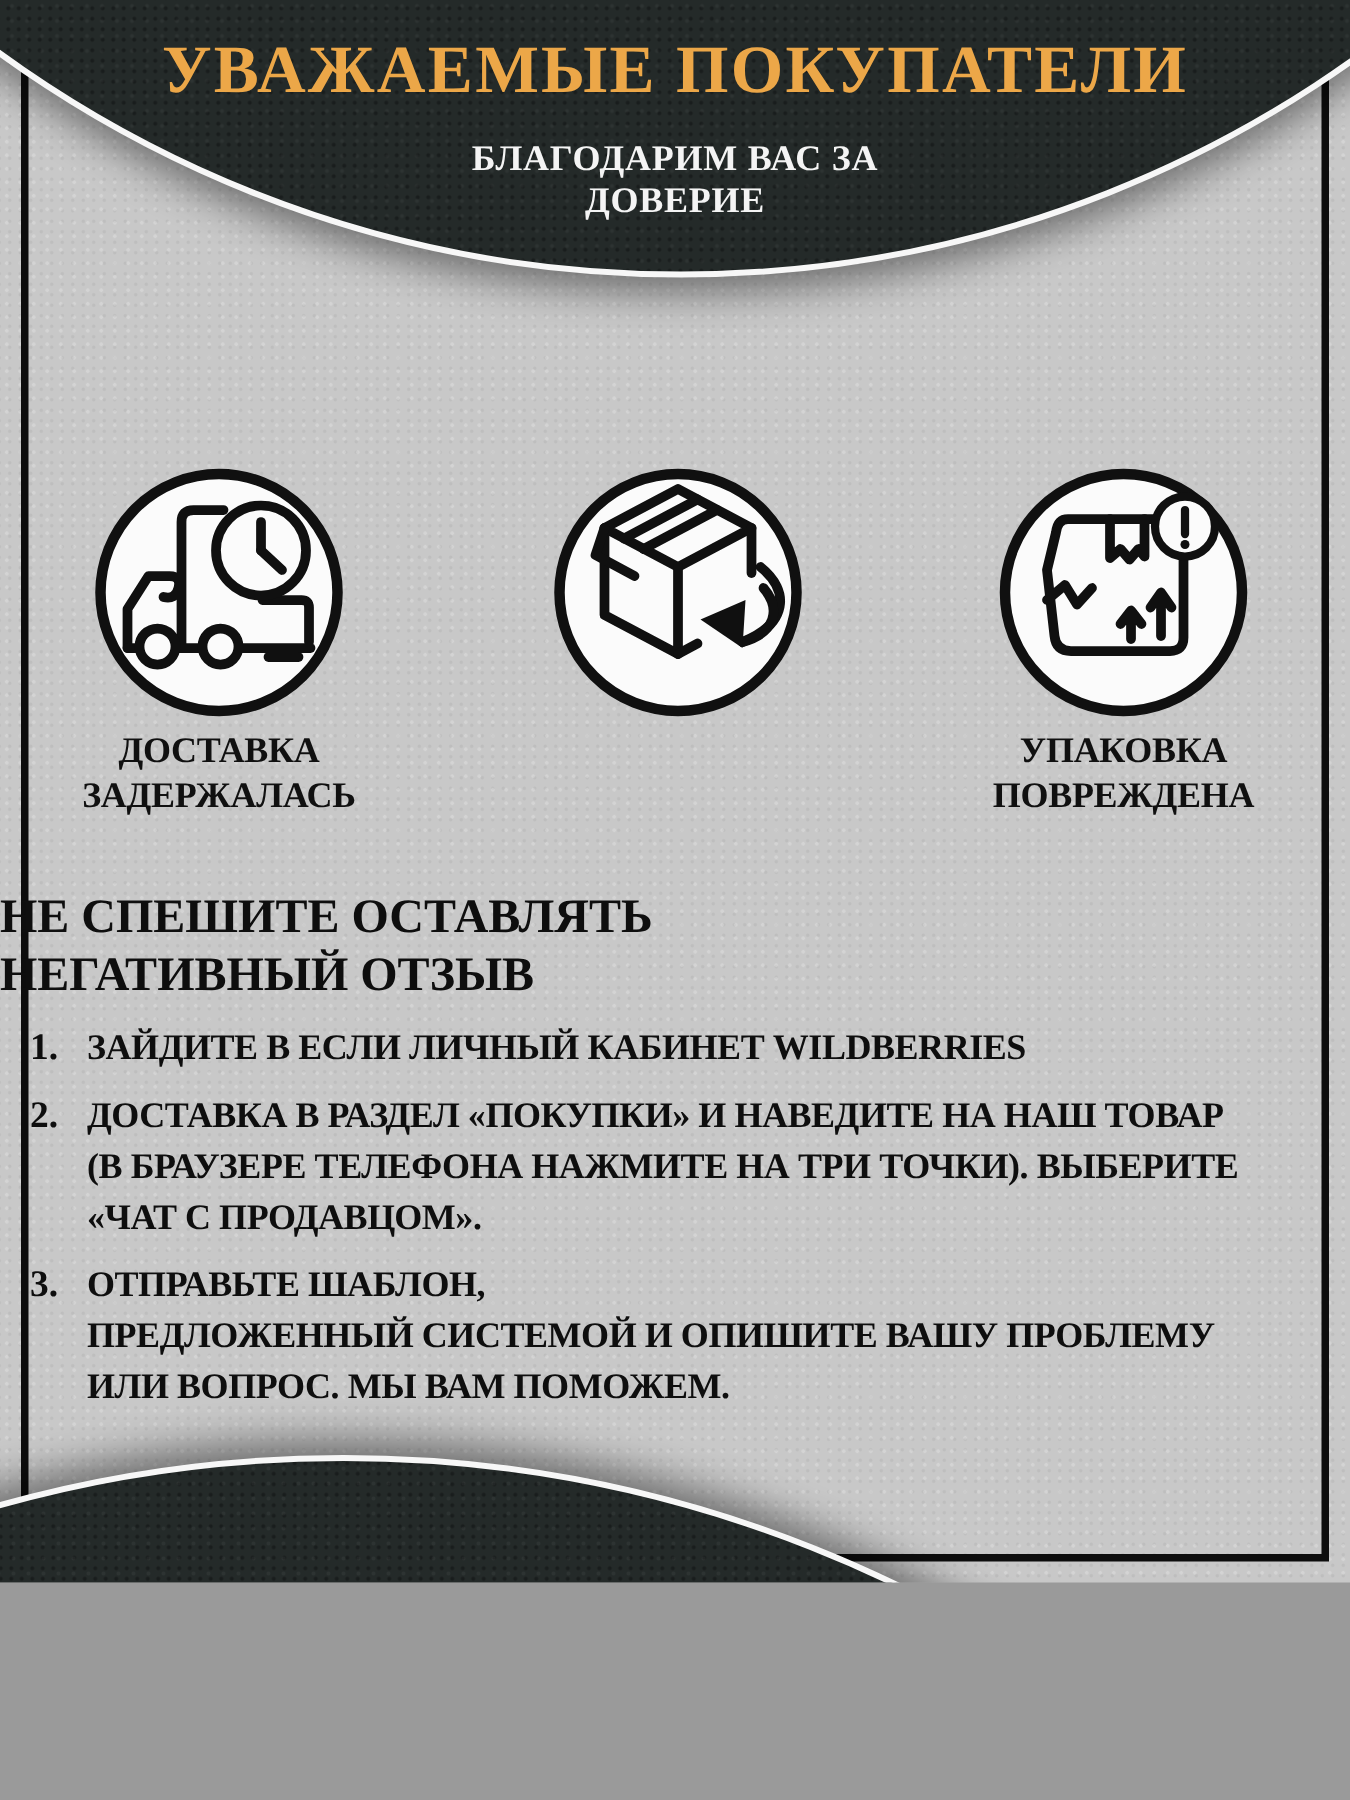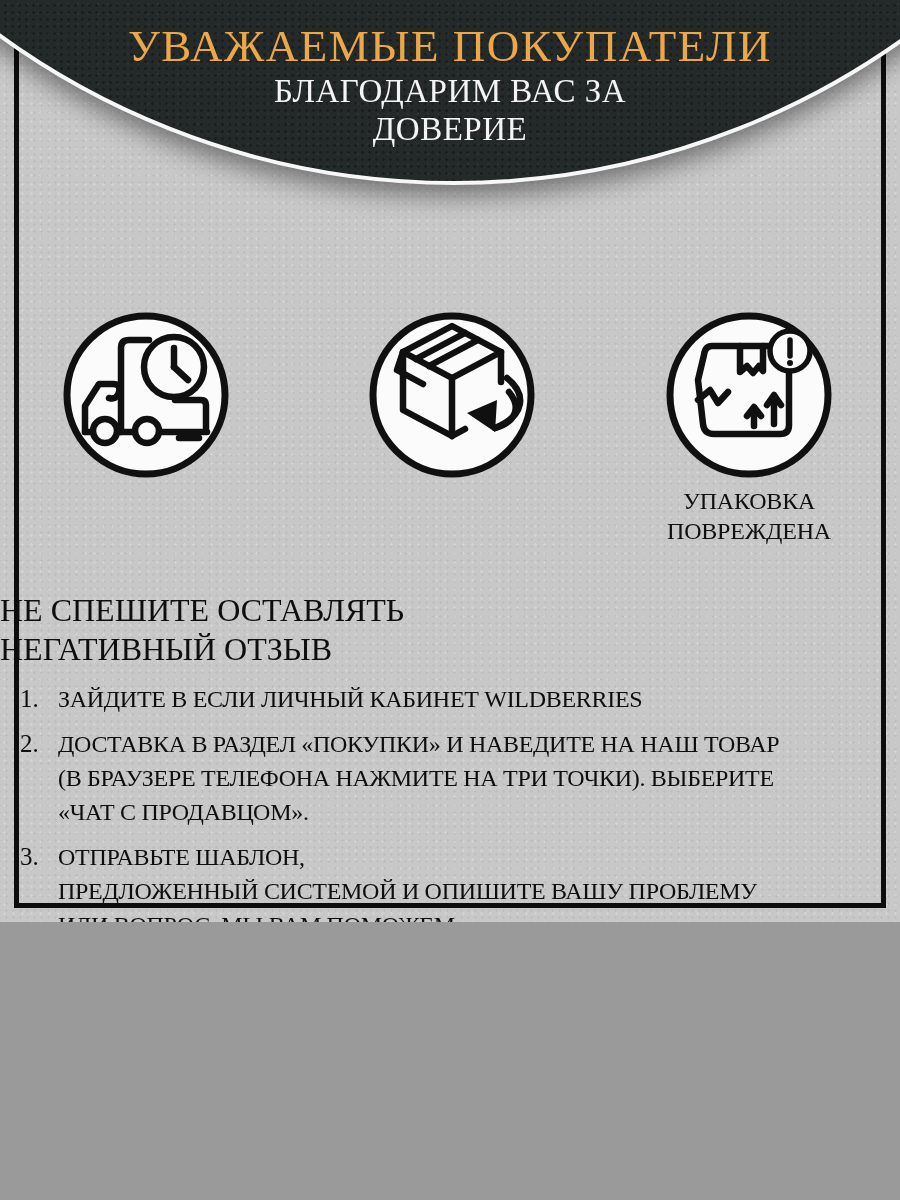--- a/index.html
+++ b/index.html
@@ -1,19 +1,19 @@
 <!DOCTYPE html>
 <html><head>
 <meta charset="utf-8">
 <style>
   html,body{margin:0;padding:0;}
   body{width:900px;height:1200px;overflow:hidden;background:#9a9a9a;}
   .page{
-    position:relative;width:900px;height:922px;overflow:hidden;
-    font-family:"Liberation Serif","DejaVu Serif",serif;font-weight:400;
+    position:relative;width:900px;height:1055px;overflow:hidden;
+    font-family:"Liberation Serif","DejaVu Serif",serif;font-weight:700;
     background-color:#c8c8c8;
     background-image:
       radial-gradient(rgba(255,255,255,0.22) 1px, transparent 1.4px),
       radial-gradient(rgba(0,0,0,0.05) 1px, transparent 1.4px);
     background-size:9px 9px,7px 7px;
     background-position:0 0,3px 4px;
   }
   .frame{
     position:absolute;left:14px;right:14px;top:15px;bottom:14px;
     border:5px solid #0d0d0d;z-index:1;
@@ -38,21 +38,21 @@
     box-shadow:0 -10px 26px rgba(0,0,0,0.45);
     z-index:2;
   }
   .header{
     position:absolute;top:22px;left:0;right:0;text-align:center;z-index:5;
   }
   .header-title{
     font-size:45px;letter-spacing:1.5px;color:#eca748;line-height:1.1;
   }
   .header-subtitle{
-    margin-top:0;font-size:33px;letter-spacing:0.5px;color:#f4f4f4;
+    margin-top:20px;font-size:24px;letter-spacing:0.5px;color:#f4f4f4;
     line-height:1.18;white-space:pre-line;
   }
   .intro{
     position:absolute;top:194px;left:20px;right:20px;text-align:center;z-index:5;
     font-size:28px;color:#101010;line-height:1.3;letter-spacing:-0.2px;white-space:pre-line;
   }
   .issues{position:absolute;top:310px;left:0;right:0;z-index:5;}
   .issue{position:absolute;top:0;width:276px;text-align:center;}
   .issue-1{left:8px;}
   .issue-2{left:314px;}
@@ -114,20 +114,22 @@
           <path d="M114,90 H140 Q145,90 145,95 V118"></path>
           <path d="M24,122 H146"></path>
           <circle cx="44" cy="121" r="12" fill="#fbfbfb"></circle>
           <circle cx="86" cy="121" r="12" fill="#fbfbfb"></circle>
           <path d="M118,128 H138"></path>
           <circle cx="113" cy="57" r="30" fill="#fbfbfb"></circle>
           <path d="M113,57 V38"></path>
           <path d="M113,57 L127,70"></path>
         </g>
       </svg>
+      <div class="issue-label">ДОСТАВКА
+ЗАДЕРЖАЛАСЬ</div>
     </div>
 
     <div class="issue issue-2">
       <svg class="issue-icon" width="170" height="170" viewBox="0 0 170 170">
         <circle cx="85" cy="85" r="79" fill="#fbfbfb" stroke="#101010" stroke-width="7"></circle>
         <g fill="none" stroke="#101010" stroke-width="6.5" stroke-linecap="round" stroke-linejoin="round">
           <path d="M85,16 L134,42 L85,68 L36,42 Z"></path>
           <path d="M36,42 V100 L85,126 V68"></path>
           <path d="M134,42 V72"></path>
           <path d="M85,126 L98,119"></path>

